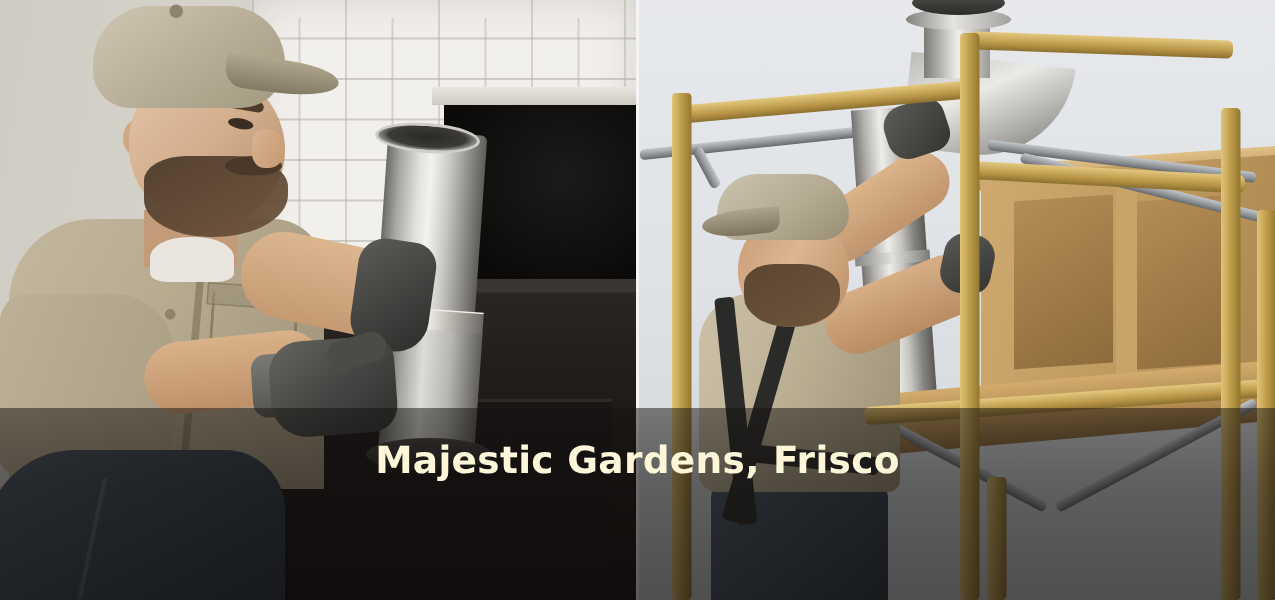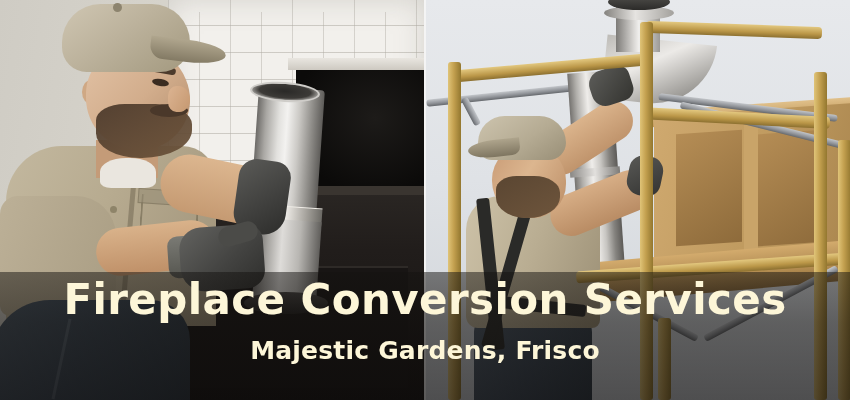--- a/index.html
+++ b/index.html
@@ -552,17 +552,16 @@
       <div class="r-post r-post-mr"></div>
       <div class="r-post r-post-r"></div>
       <div class="r-post r-post-rr"></div>
     </div>
 
   </div>
 
   <div class="overlay-band"></div>
 
   <div class="caption">
-    <h1 class="caption-title">Fireplace Conversion Services</h1>
     <p class="caption-subtitle">Majestic Gardens, Frisco</p>
   </div>
 
 </div>
 
 </body></html>

